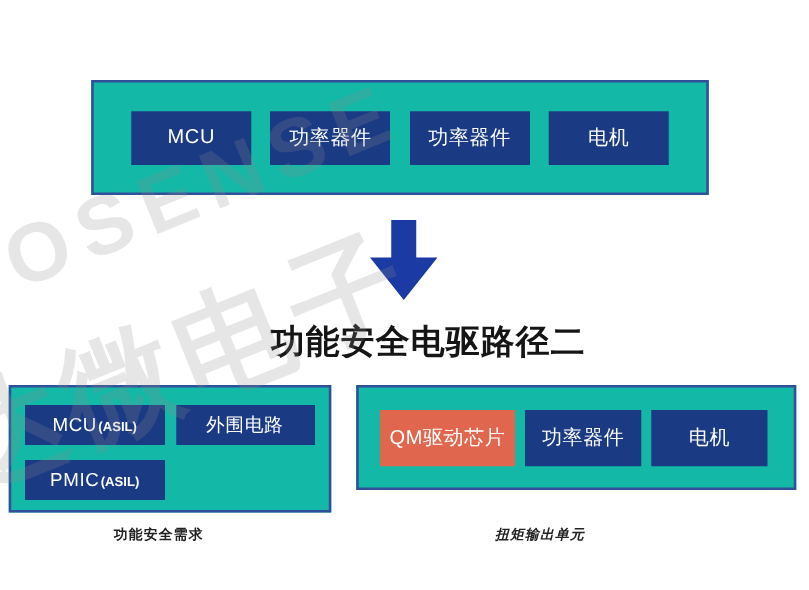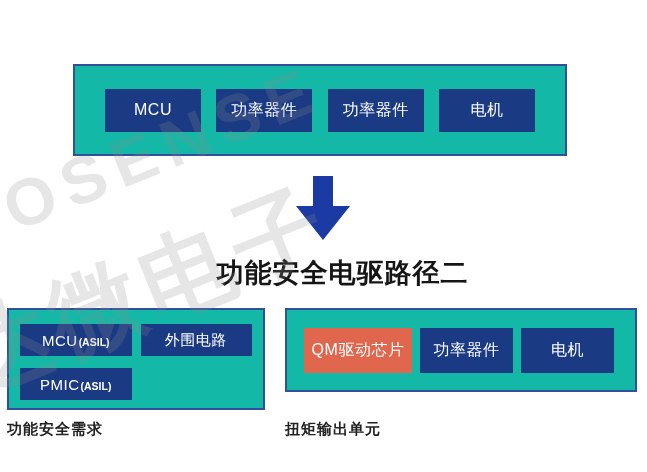--- a/index.html
+++ b/index.html
@@ -91,28 +91,29 @@
     position: absolute;
     left: 296px; top: 176px;
     width: 54px; height: 64px;
     z-index: 2;
   }
 
   
   .caption {
     position: absolute;
     top: 420px;
-    font-size: 15px;
+    text-align: center;
+    font-size: 11px;
     font-weight: 600;
     color: #222222;
     letter-spacing: 1px;
     z-index: 3;
   }
   .caption-left { left: 7px; width: 240px; }
-  .caption-right { left: 285px; width: 294px; }
+  .caption-right { left: 285px; width: 294px; font-style: italic; }
 
   
   .wm {
     position: absolute;
     z-index: 6;
     pointer-events: none;
     white-space: nowrap;
     font-weight: 700;
     color: var(--watermark_gray);
     transform: rotate(-22deg);

